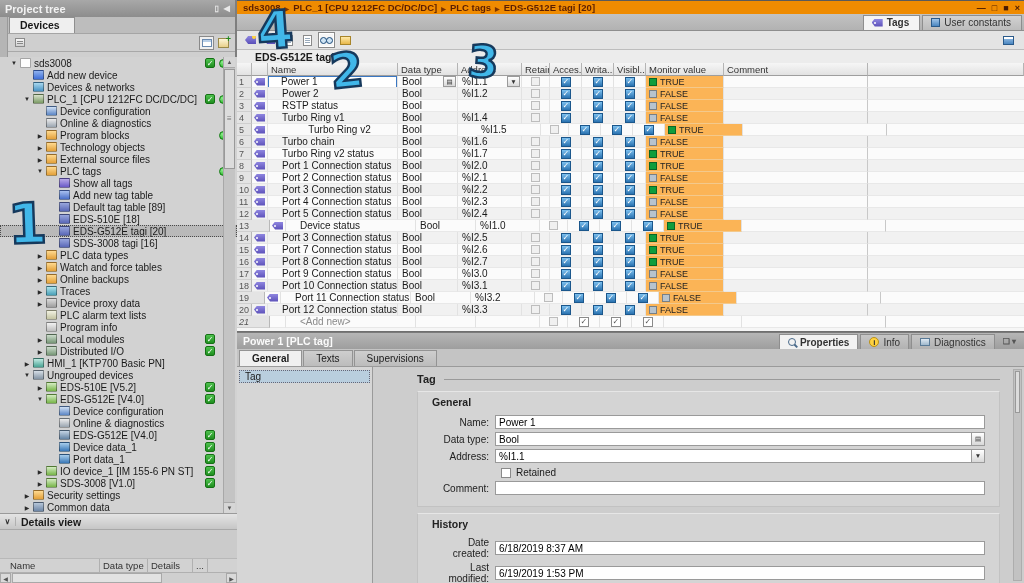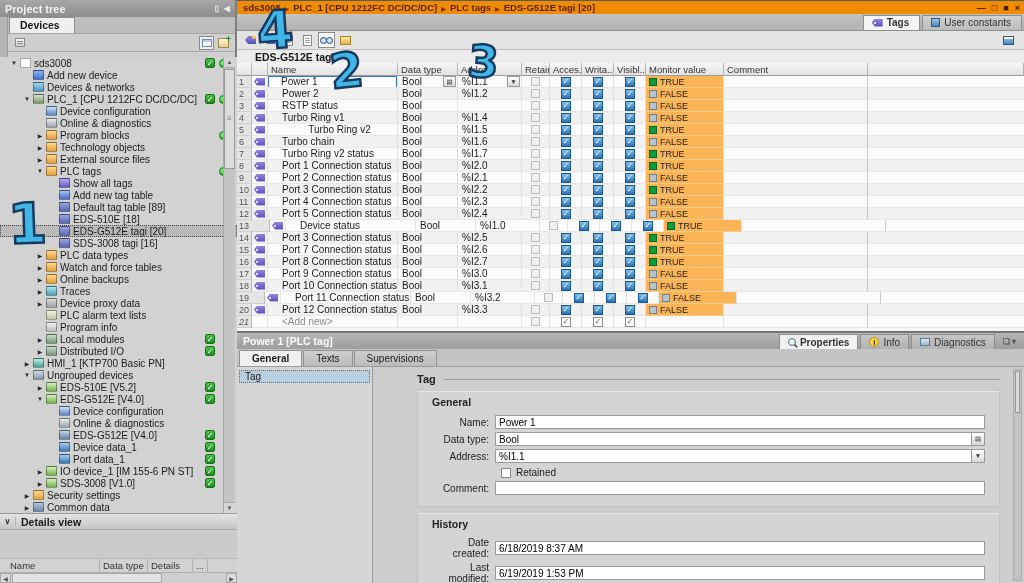--- a/index.html
+++ b/index.html
@@ -614,21 +614,21 @@
           <span class="td c-num" style="width: 15px; flex: 0 0 auto;">5</span>
           <span class="td" style="width: 16px; flex: 0 0 auto;">
             <span class="tagico"></span>
           </span>
           <span class="td" style="width: 130px; flex: 0 0 auto; justify-content: center;">
             <span class="nm">Turbo Ring v2</span>
           </span>
           <span class="td" style="width: 60px; flex: 0 0 auto;">
             <span class="nm" style="padding-left: 4px;">Bool</span>
           </span>
-          <span class="td" style="width: 64px; flex: 0 0 auto;">
+          <span class="td" style="width: 64px; flex: 0 0 auto; margin-left: 19px;">
             <span style="padding-left: 4px;">%I1.5</span>
           </span>
           <span class="td" style="width: 28px; flex: 0 0 auto;">
             <span class="cb off"></span>
           </span>
           <span class="td" style="width: 32px; flex: 0 0 auto;">
             <span class="cb blue"></span>
           </span>
           <span class="td" style="width: 32px; flex: 0 0 auto;">
             <span class="cb blue"></span>
@@ -1132,21 +1132,21 @@
             <span class="cb blue"></span>
           </span>
           <span class="td mon" style="width: 78px; flex: 0 0 auto;">
             <span class="sq f"></span>
             <b>FALSE</b>
           </span>
           <span class="td" style="width: 144px; flex: 0 0 auto; border-right-color: rgb(200, 200, 200);"></span>
           <span class="td" style="flex: 1 1 0%; border-right: none;"></span>
         </div>
         <div class="trow">
-          <span class="td c-num" style="width: 15px; flex: 0 0 auto; font-style: italic;">21</span>
+          <span class="td c-num" style="width: 33px; flex: 0 0 auto; font-style: italic;">21</span>
           <span class="td" style="width: 16px; flex: 0 0 auto;"></span>
           <span class="td" style="width: 130px; flex: 0 0 auto;">
             <span class="addnew">&lt;Add new&gt;</span>
           </span>
           <span class="td" style="width: 60px; flex: 0 0 auto;"></span>
           <span class="td" style="width: 64px; flex: 0 0 auto;"></span>
           <span class="td" style="width: 28px; flex: 0 0 auto;">
             <span class="cb off"></span>
           </span>
           <span class="td" style="width: 32px; flex: 0 0 auto;">

